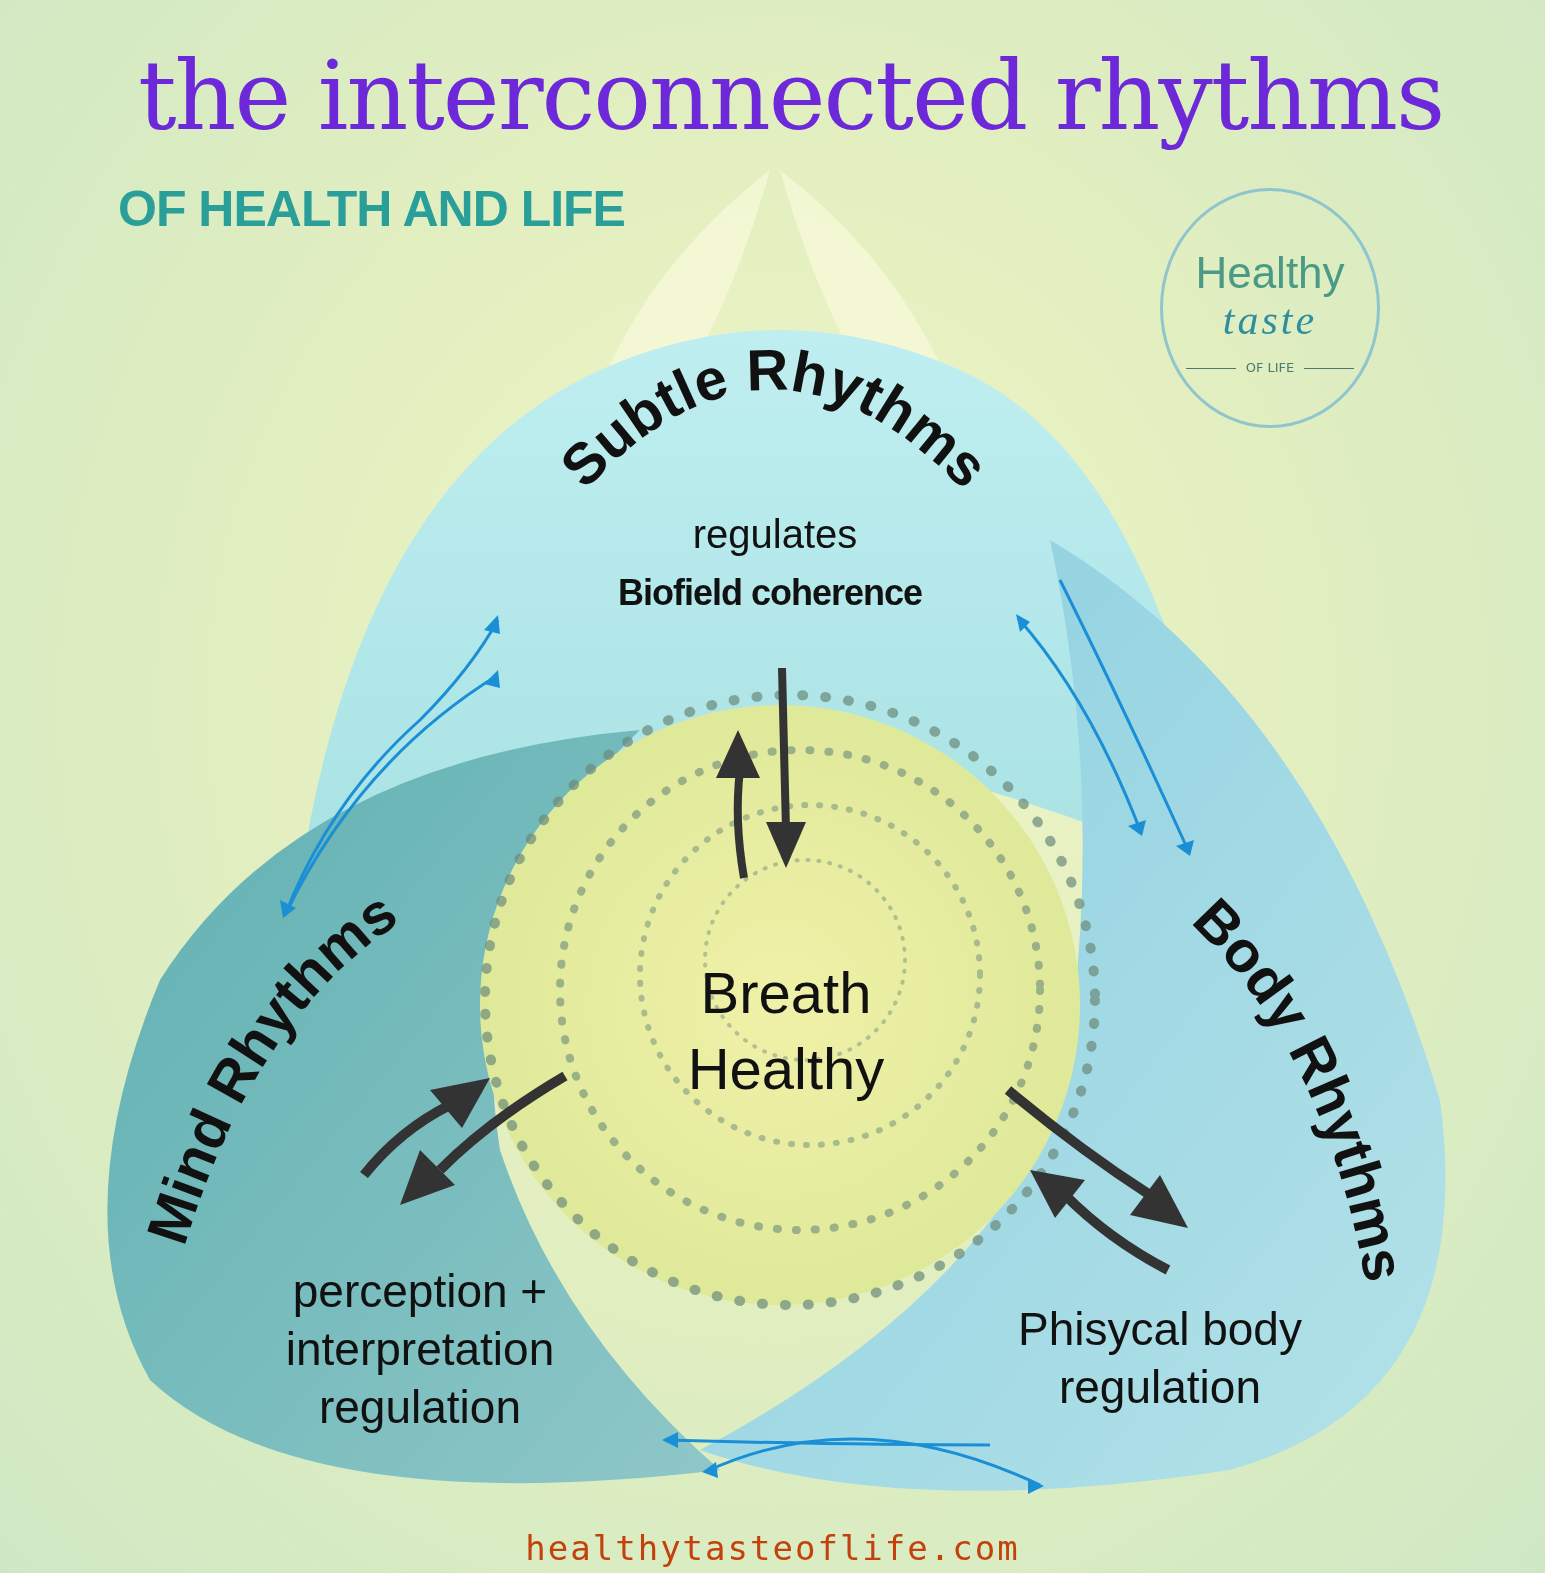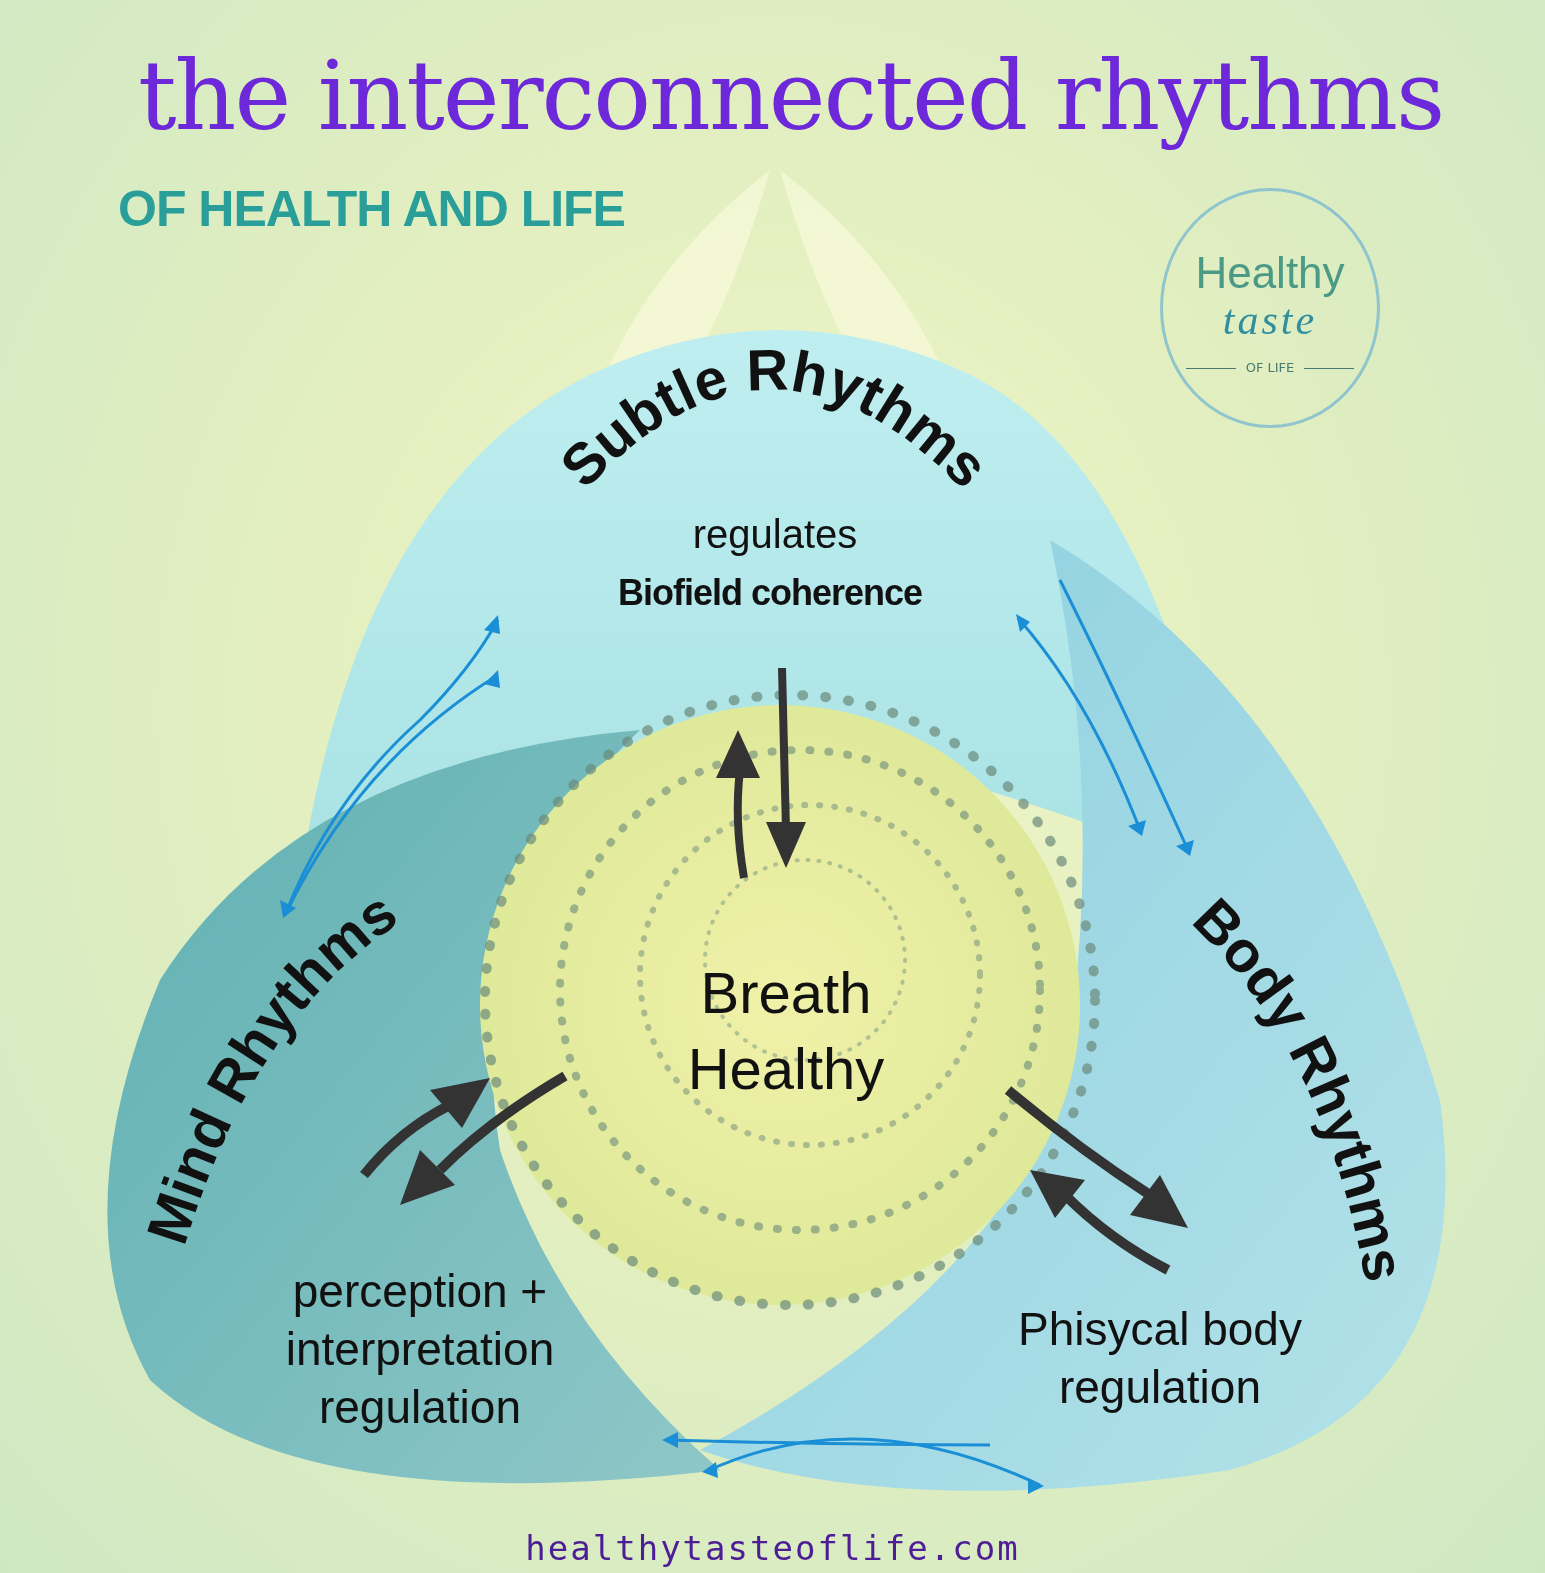--- a/index.html
+++ b/index.html
@@ -15,21 +15,21 @@
     #logo .l2{position:absolute;left:10px;top:108px;width:200px;text-align:center;font-family:Liberation Serif, serif;font-style:italic;font-size:42px;color:#2f8fa0;letter-spacing:3px;}
     #logo .l3{position:absolute;left:10px;top:172px;width:200px;text-align:center;font-size:13px;color:#4a7a70;}
     #logo .l3:before,#logo .l3:after{content:"";display:inline-block;width:50px;height:1px;background:#4a7a70;vertical-align:middle;margin:0 10px;}
     svg#diagram{position:absolute;left:0;top:0;}
     .lbl{position:absolute;text-align:center;color:#111;font-family:"Liberation Sans", sans-serif;}
     #regulates{left:620px;top:512px;width:310px;font-size:40px;}
     #biofield{left:520px;top:572px;width:500px;font-size:36px;font-weight:bold;letter-spacing:-1px;text-align:center;}
     #breath{left:596px;top:955px;width:380px;font-size:58px;font-weight:normal;line-height:76px;}
     #mindtxt{left:230px;top:1262px;width:380px;font-size:46px;line-height:58px;text-align:center;}
     #bodytxt{left:990px;top:1300px;width:340px;font-size:46px;line-height:58px;}
-    #url{left:0;width:1545px;top:1528px;text-align:center;font-family:"DejaVu Sans Mono", monospace;font-size:34px;color:#4c1d95;letter-spacing:2px;}
+    #url{left:0;width:1545px;top:1528px;text-align:center;font-family:"DejaVu Sans Mono", monospace;font-size:34px;color:#c2410c;letter-spacing:2px;}
   </style>
 </head>
 <body>
 
 <div id="title" class="abs">the interconnected rhythms</div>
 <div id="subtitle" class="abs">OF HEALTH AND LIFE</div>
 
 <div id="logo" class="abs">
   <div class="ring"></div>
   <div class="l1">Healthy</div>

